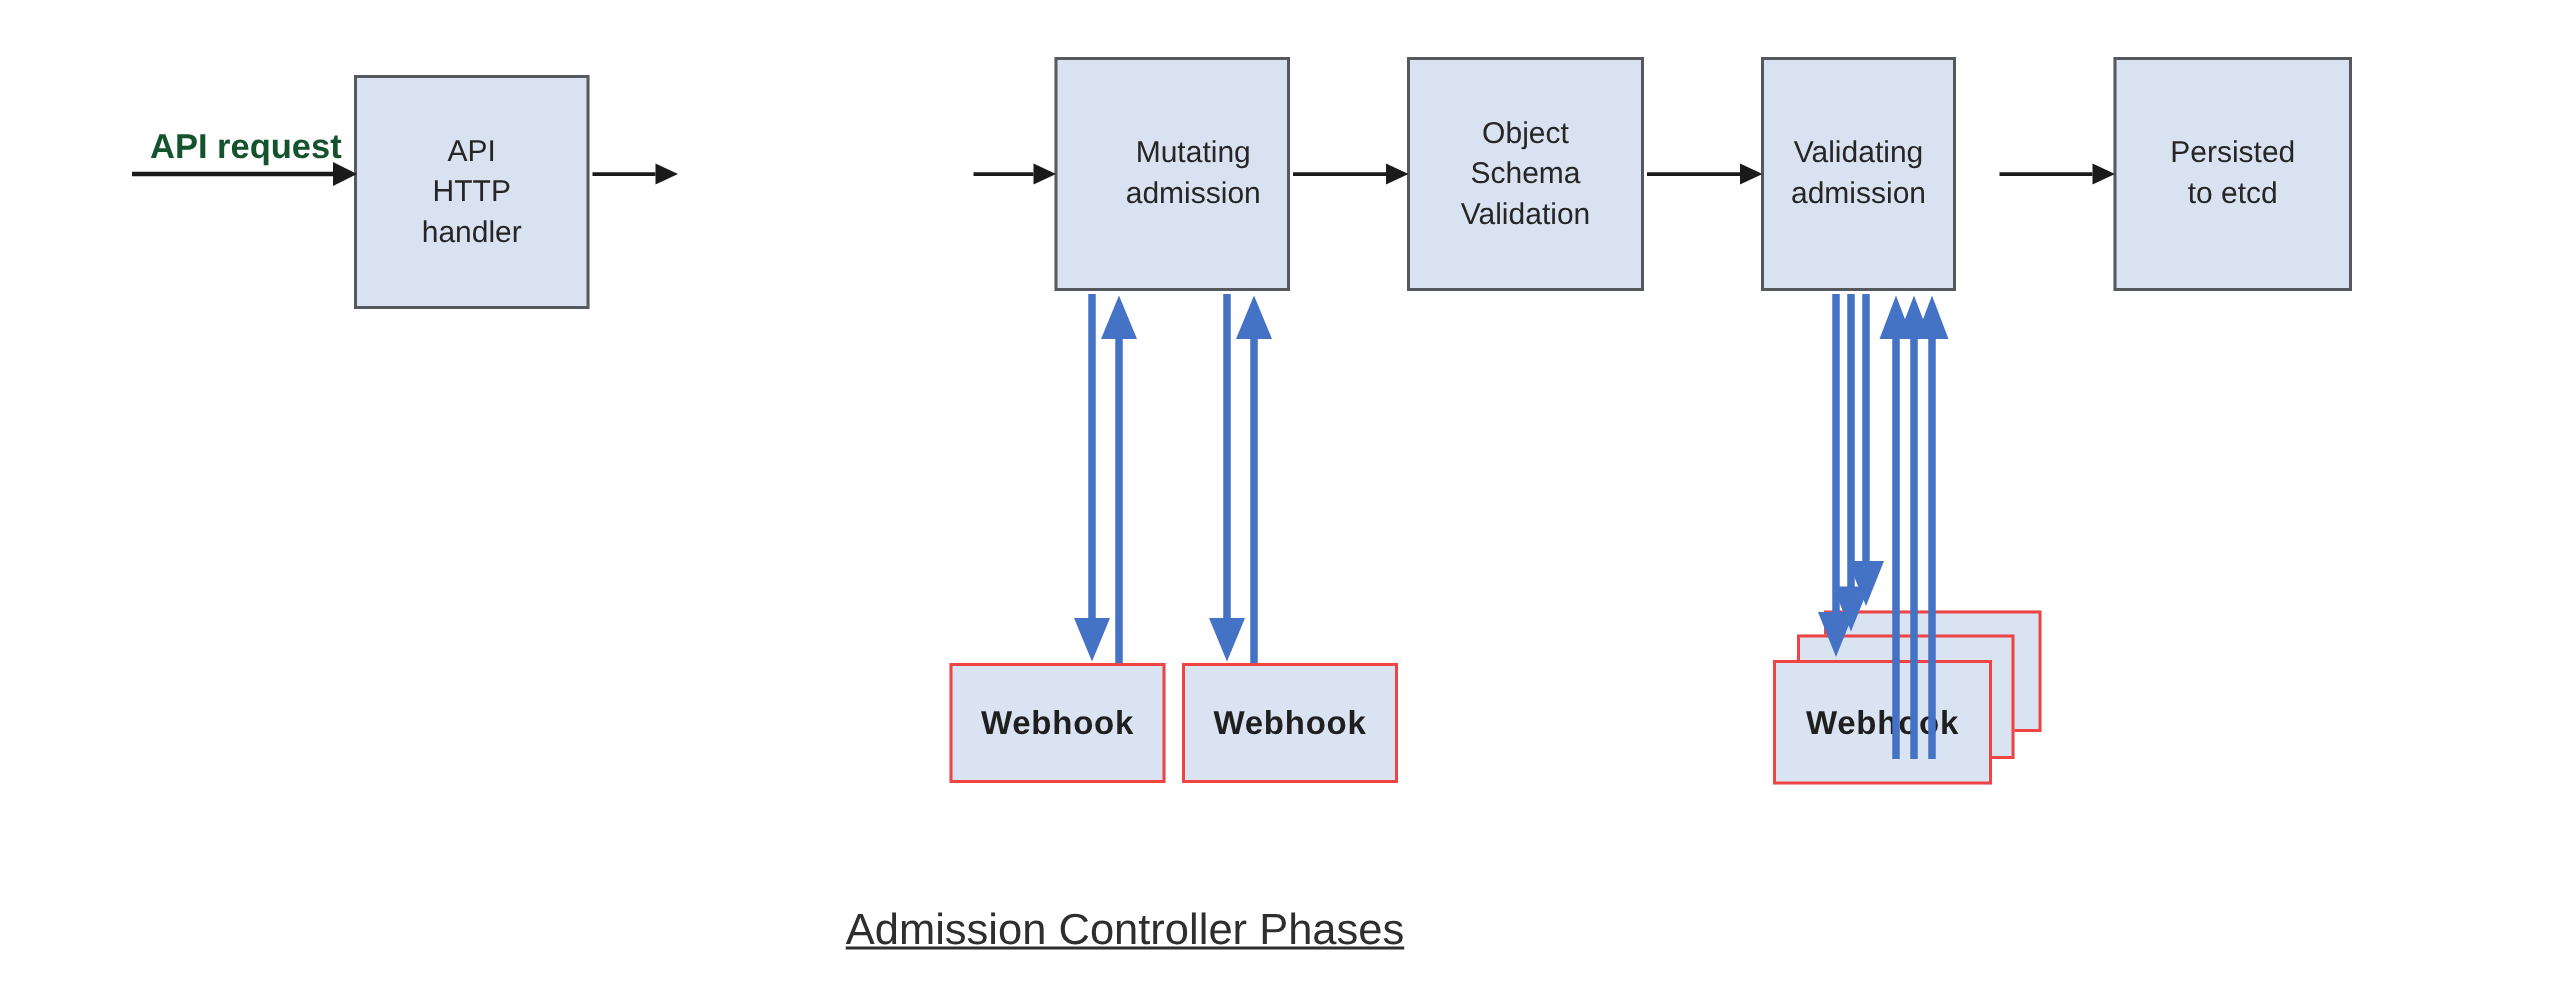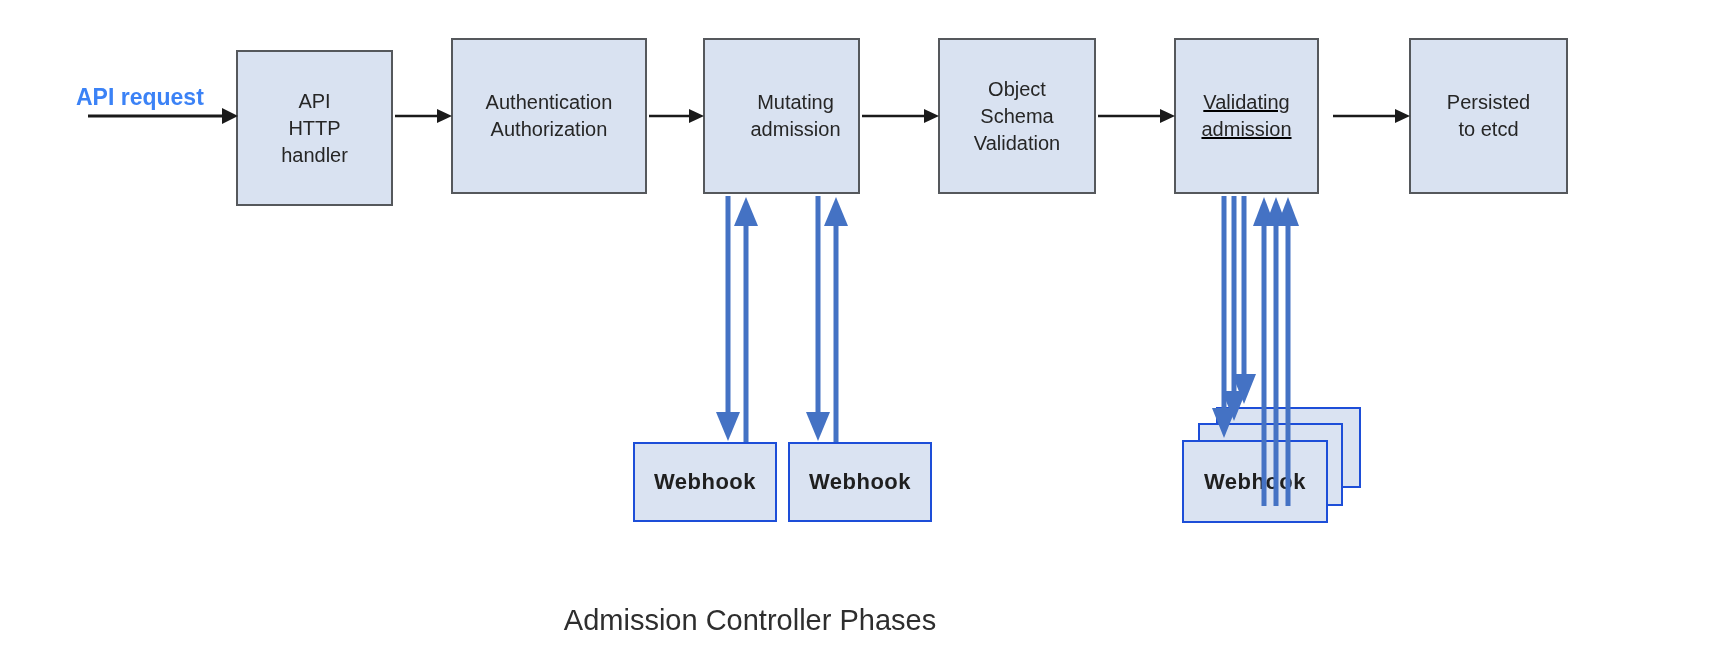--- a/index.html
+++ b/index.html
@@ -25,21 +25,21 @@
   .phase-label {
     white-space: pre-line;
     font-size: 20px;
     line-height: 27px;
     color: #262626;
   }
   .webhook-box {
     position: absolute;
     box-sizing: border-box;
     background: #dae3f2;
-    border: 2px solid #1d4ed8;
+    border: 2px solid #ef4444;
     display: flex;
     align-items: center;
     justify-content: center;
     text-align: center;
   }
   .wh-z1 { z-index: 3; }
   .wh-z2 { z-index: 4; }
   .wh-z3 { z-index: 5; }
   .webhook-label {
     font-size: 22px;
@@ -49,68 +49,65 @@
   }
   .arrow-layer {
     position: absolute;
     left: 0; top: 0;
     width: 1717px; height: 662px;
     z-index: 6;
     pointer-events: none;
   }
   .api-request-label {
     position: absolute;
-    left: 76px;
+    left: 100px;
     top: 84px;
     font-size: 23px;
     font-weight: 600;
-    color: #3b82f6;
+    color: #14532d;
     z-index: 2;
   }
   .caption {
     position: absolute;
     left: 0;
     top: 604px;
     width: 1500px;
     text-align: center;
     font-size: 29px;
     color: #2e2e2e;
     z-index: 2;
+    text-decoration: underline;
   }
 </style>
 </head>
 <body>
 
 <div class="stage">
 
   <div class="api-request-label">API request</div>
 
   <div class="phase-box" style="left:236px; top:38px; width:157px; height:156px;margin-top:12px;">
     <span class="phase-label">API
 HTTP
 handler</span>
   </div>
 
-  <div class="phase-box" style="left:451px; top:38px; width:196px; height:156px;">
-    <span class="phase-label">Authentication
-Authorization</span>
-  </div>
 
   <div class="phase-box" style="left:703px; top:38px; width:157px; height:156px;padding-left:28px;">
     <span class="phase-label">Mutating
 admission</span>
   </div>
 
   <div class="phase-box" style="left:938px; top:38px; width:158px; height:156px;">
     <span class="phase-label">Object
 Schema
 Validation</span>
   </div>
 
-  <div class="phase-box" style="left:1174px; top:38px; width:145px; height:156px;text-decoration:underline;">
+  <div class="phase-box" style="left:1174px; top:38px; width:130px; height:156px;">
     <span class="phase-label">Validating
 admission</span>
   </div>
 
   <div class="phase-box" style="left:1409px; top:38px; width:159px; height:156px;">
     <span class="phase-label">Persisted
 to etcd</span>
   </div>
 
   <div class="webhook-box wh-z1" style="left:633px; top:442px; width:144px; height:80px;">

